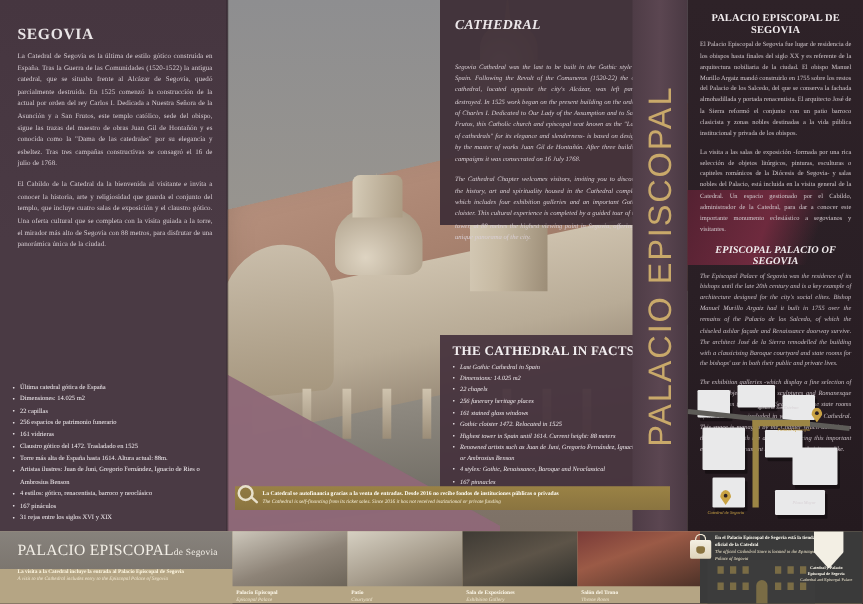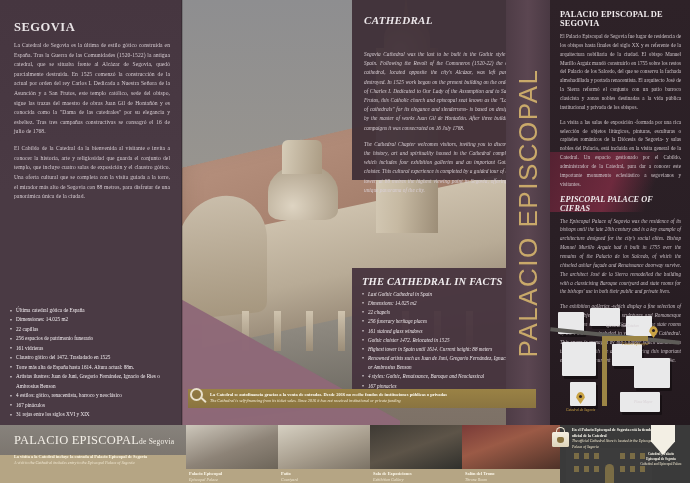--- a/index.html
+++ b/index.html
@@ -142,21 +142,21 @@
     font-size: 5.3px; line-height:1.74; color:#d9cfd5; font-style:italic;
     text-align: justify; margin-bottom:7px;
   }
 
   
   .facts{
     position:absolute; left:352px; top:268px; width:186px; height:122px;
     background: rgba(69,50,60,.93); z-index:9; padding:8px 9px 0 10px;
   }
   .facts h3{
-    font-size: 10.5px; color:#f2eef0; font-style:italic; font-weight:700;
+    font-size: 10.5px; color:#f2eef0; font-weight:700;
     margin-bottom:3px; letter-spacing:.2px;
   }
   .facts ul{ list-style:none; }
   .facts li{
     font-size:5.1px; line-height:1.8; color:#efe9ec; font-style:italic;
     position:relative; padding-left:6px;
   }
   .facts li:before{ content:"\2022"; position:absolute; left:0; font-size:5.4px; }
 
   
@@ -174,20 +174,21 @@
 
   
   .col-right{
     position:absolute; left:550px; top:0; width:140px; height:425px;
     background: linear-gradient(180deg,#2e2228 0%,#2a1f25 55%,#241a1f 100%);
     z-index:10; padding:10px 9px 0 10px;
   }
   .col-right h2{
     font-size: 8.4px; color:#f0ebed; font-weight:700; letter-spacing:.1px;
     margin-bottom:4px;
+    text-align:center;
   }
   .col-right h2.it{ font-style:italic; font-size:8.2px; margin-top:2px;}
   .col-right p{
     font-size:5.15px; line-height:1.72; color:#cfc5ca; text-align:justify;
     margin-bottom:6px;
   }
   .col-right p.it{ font-style:italic; color:#c9bfc5; }
   .maroon-sweep{
     position:absolute; left:0; top:152px; width:140px; height:60px;
     background: linear-gradient(110deg,#5c2234 0%,#7a2c42 45%,transparent 72%);
@@ -379,21 +380,21 @@
 
   <div class="vstrip">
     <span>PALACIO EPISCOPAL</span>
   </div>
 
   <div class="col-right">
     <div class="maroon-sweep"></div>
     <h2>PALACIO EPISCOPAL DE SEGOVIA</h2>
     <p>El Palacio Episcopal de Segovia fue lugar de residencia de los obispos hasta finales del siglo XX y es referente de la arquitectura nobiliaria de la ciudad. El obispo Manuel Murillo Argaiz mandó construirlo en 1755 sobre los restos del Palacio de los Salcedo, del que se conserva la fachada almohadillada y portada renacentista. El arquitecto José de la Sierra reformó el conjunto con un patio barroco clasicista y zonas nobles destinadas a la vida pública institucional y privada de los obispos.</p>
     <p>La visita a las salas de exposición -formada por una rica selección de objetos litúrgicos, pinturas, esculturas o capiteles románicos de la Diócesis de Segovia- y salas nobles del Palacio, está incluida en la visita general de la Catedral. Un espacio gestionado por el Cabildo, administrador de la Catedral, para dar a conocer este importante monumento eclesiástico a segovianos y visitantes.</p>
-    <h2 class="it">EPISCOPAL PALACE OF CIFRAS</h2>
+    <h2 class="it">EPISCOPAL PALACIO OF SEGOVIA</h2>
     <p class="it">The Episcopal Palace of Segovia was the residence of its bishops until the late 20th century and is a key example of architecture designed for the city's social elites. Bishop Manuel Murillo Argaiz had it built in 1755 over the remains of the Palacio de los Salcedo, of which the chiseled ashlar façade and Renaissance doorway survive. The architect José de la Sierra remodelled the building with a classicising Baroque courtyard and state rooms for the bishops' use in both their public and private lives.</p>
     <p class="it">The exhibition galleries -which display a fine selection of liturgical objects, paintings, sculptures and Romanesque capitals from the diocese of Segovia- and the state rooms of the Palace are included in your visit to the Cathedral. This space is managed by the Chapter which administers the Cathedral with the aim of introducing this important ecclesiastical monument to Segovians and visitors alike.</p>
   </div>
 
   <div class="map">
     <div class="blk" style="left:8px;  top:12px; width:26px; height:22px;"></div>
     <div class="blk" style="left:40px; top:8px;  width:30px; height:18px;"></div>
     <div class="blk" style="left:76px; top:16px; width:26px; height:20px;"></div>
     <div class="blk" style="left:12px; top:42px; width:34px; height:34px;"></div>
     <div class="blk" style="left:62px; top:44px; width:30px; height:22px;"></div>

